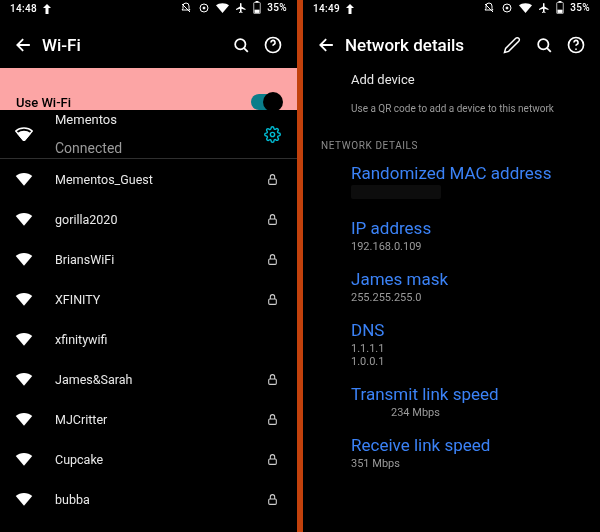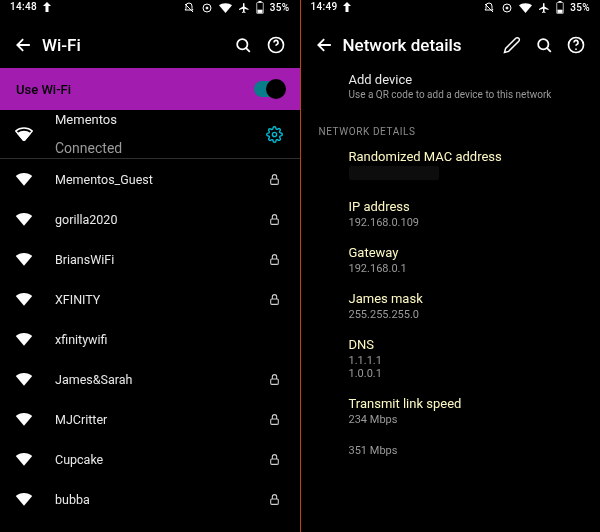--- a/index.html
+++ b/index.html
@@ -1,55 +1,55 @@
 <!DOCTYPE html>
 <html><head>
 <meta charset="utf-8">
 <style>
   *{box-sizing:border-box;margin:0;padding:0;font-family:Roboto,Arial,sans-serif;-webkit-font-smoothing:antialiased}
   body{background:#dcdcdc;width:600px;height:532px;overflow:hidden;display:flex;gap:0}
   .phone{flex:1;height:532px;background:#000;color:#fff;display:flex;flex-direction:column;overflow:hidden;position:relative}
-  .phone + .phone{border-left:1px solid #c2410c}
-
-  
-  .status{height:22px;display:flex;align-items:flex-start;justify-content:space-between;padding:1px 10px;font-size:10px;font-weight:500;letter-spacing:.3px}
+  .phone + .phone{border-left:6px solid #c2410c}
+
+  
+  .status{height:22px;display:flex;align-items:flex-end;justify-content:space-between;padding:8px 10px;font-size:10px;font-weight:500;letter-spacing:.3px}
   .status .left,.status .right{display:flex;align-items:center;gap:6px}
   .status svg{display:block}
 
   
   .appbar{height:46px;display:flex;align-items:center;padding:0 10px;gap:4px}
   .appbar .title{font-size:17px;font-weight:500}
   .appbar .spacer{flex:1}
   .iconbtn{width:28px;height:28px;display:flex;align-items:center;justify-content:center;color:#fff}
   .iconbtn svg{display:block}
 
   
-  .toggle-row{background:#a21caf;color:#000;height:42px;display:flex;align-items:center;padding:0 16px}
+  .toggle-row{background:#fca5a5;color:#000;height:42px;display:flex;align-items:flex-end;padding:0 16px}
   .toggle-row .label{flex:1;font-size:13px;font-weight:500}
   .switch{width:30px;height:16px;border-radius:8px;background:#0a7d8a;position:relative}
   .switch::after{content:"";position:absolute;right:-2px;top:-2px;width:20px;height:20px;border-radius:50%;background:#000}
 
   .divider{height:1px;background:#2f2f2f}
 
   
   .net{display:flex;align-items:center;height:40px;padding:0 14px;gap:21px}
   .net .wifi-ic{width:20px;display:flex;justify-content:center}
   .net .labels{flex:1;min-width:0}
   .net .name{font-size:12.5px;font-weight:400;color:#e9e9e9}
   .net .sub{font-size:14px;color:#9a9a9a;margin-top:13px}
   .net .trail{width:22px;display:flex;justify-content:center}
   .net.connected .name{font-size:13px}
 
   
   .add-device{padding:4px 18px 14px 48px}
   .add-device .t{font-size:13px;color:#e9e9e9}
-  .add-device .s{font-size:10px;color:#9a9a9a;margin-top:2px}
+  .add-device .s{font-size:10px;color:#9a9a9a;margin-top:16px}
   .sect-hdr{font-size:10px;letter-spacing:.6px;color:#8c8c8c;padding:12px 18px 4px;text-transform:uppercase}
   .detail{padding:8px 18px 8px 48px}
-  .detail .k{font-size:13px;color:#fef9c3}
+  .detail .k{font-size:17px;color:#3b82f6}
   .detail .v{font-size:11px;color:#9a9a9a;margin-top:2px}
   .redact{display:inline-block;width:90px;height:14px;background:#0d0d0d;border-radius:2px}
 
   .scroll{flex:1;overflow:hidden}
 </style>
 </head>
 <body>
 
 <div class="phone">
 
@@ -352,34 +352,31 @@
     <div id="detail-list">
         <div class="detail">
           <div class="k">Randomized MAC address</div>
           <div class="v"><span class="redact"></span></div>
         </div>
         <div class="detail">
           <div class="k">IP address</div>
           <div class="v" style="white-space: pre-line;">192.168.0.109</div>
         </div>
         <div class="detail">
-          <div class="k">Gateway</div>
-          <div class="v" style="white-space: pre-line;">192.168.0.1</div>
-        </div>
-        <div class="detail">
           <div class="k">James mask</div>
           <div class="v" style="white-space: pre-line;">255.255.255.0</div>
         </div>
         <div class="detail">
           <div class="k">DNS</div>
           <div class="v" style="white-space: pre-line;">1.1.1.1
 1.0.0.1</div>
         </div>
         <div class="detail">
           <div class="k">Transmit link speed</div>
-          <div class="v" style="white-space: pre-line;">234 Mbps</div>
-        </div>
-        <div class="detail">
+          <div class="v" style="white-space: pre-line; margin-left: 40px;">234 Mbps</div>
+        </div>
+        <div class="detail">
+          <div class="k">Receive link speed</div>
           <div class="v" style="white-space: pre-line;">351 Mbps</div>
         </div>
       </div>
   </div>
 </div>
 
 </body></html>

